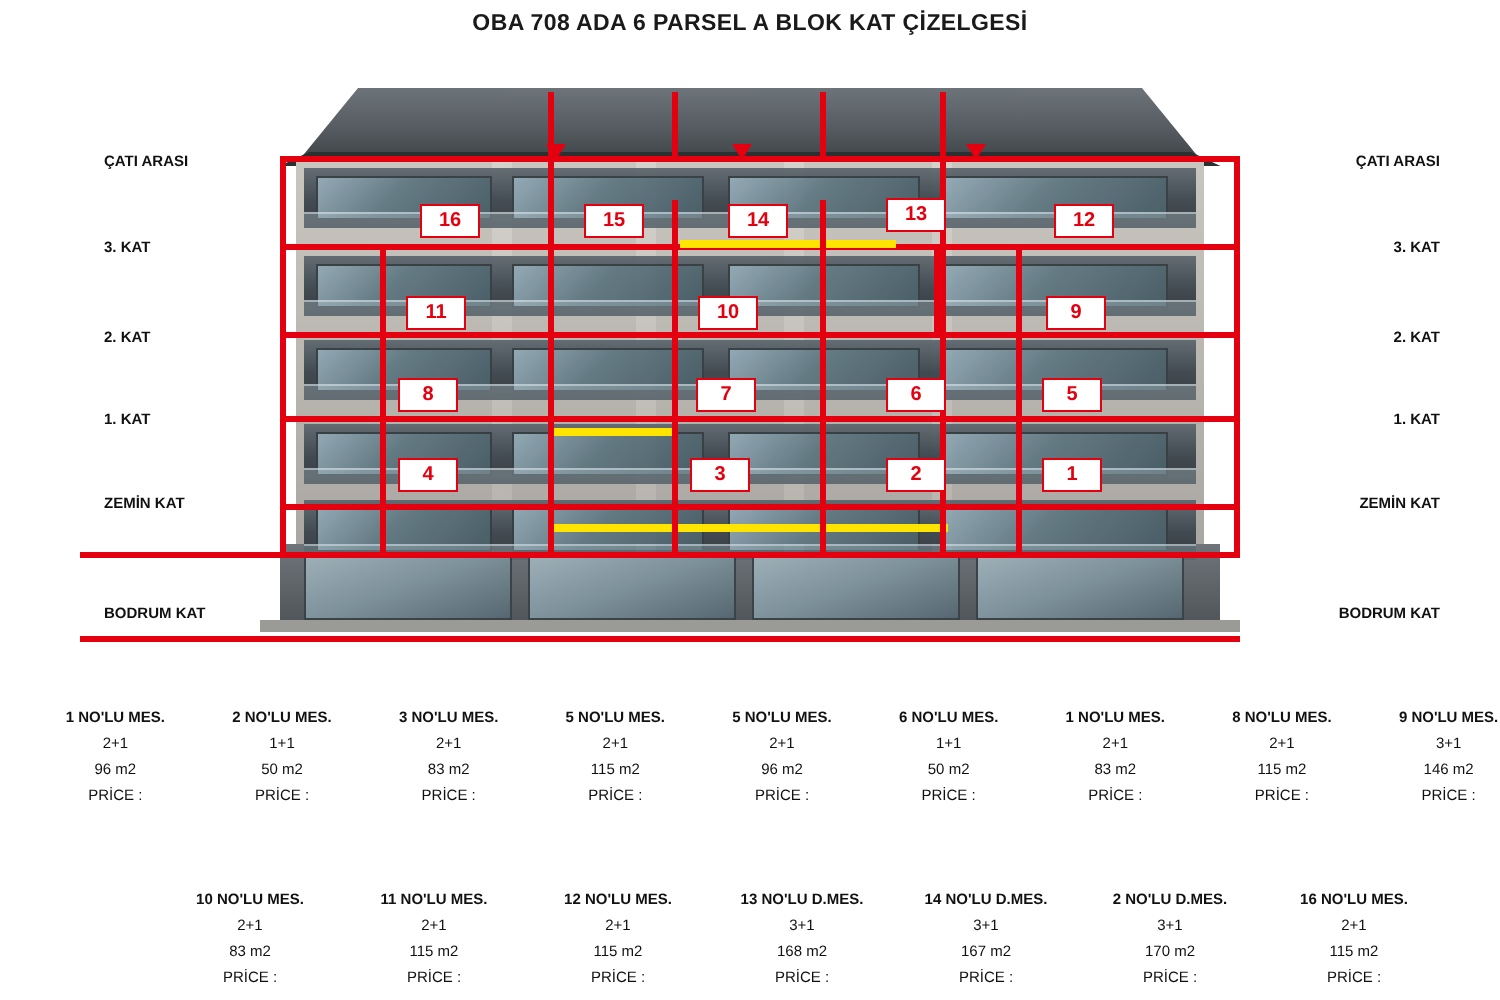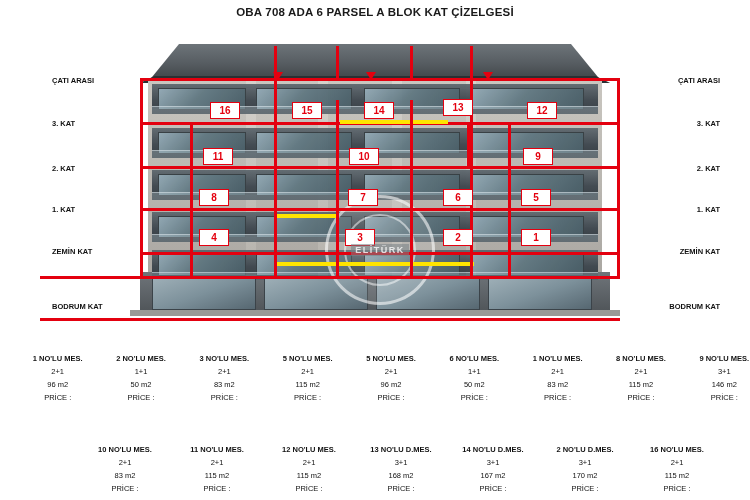--- a/index.html
+++ b/index.html
@@ -254,24 +254,20 @@
       <div class="glass" style="left:320px;width:112px"></div>
       <div class="railing"></div>
     </div>
 
     <div class="shop" style="left:22px;width:104px"></div>
     <div class="shop" style="left:134px;width:104px"></div>
     <div class="shop" style="left:246px;width:104px"></div>
     <div class="shop" style="left:358px;width:104px"></div>
   </div>
 
-  <div class="watermark">
-    <div class="wm-inner"></div>
-    <div class="wm-text">ELİTÜRK</div>
-  </div>
 
   <div class="rline h" style="left:140px;top:78px;width:480px"></div>
   <div class="rline h" style="left:140px;top:122px;width:480px"></div>
   <div class="rline h" style="left:140px;top:166px;width:480px"></div>
   <div class="rline h" style="left:140px;top:208px;width:480px"></div>
   <div class="rline h" style="left:140px;top:252px;width:480px"></div>
   <div class="rline h" style="left:40px;top:276px;width:580px"></div>
   <div class="rline h" style="left:40px;top:318px;width:580px"></div>
 
   <div class="yline" style="left:340px;top:120px;width:108px"></div>

